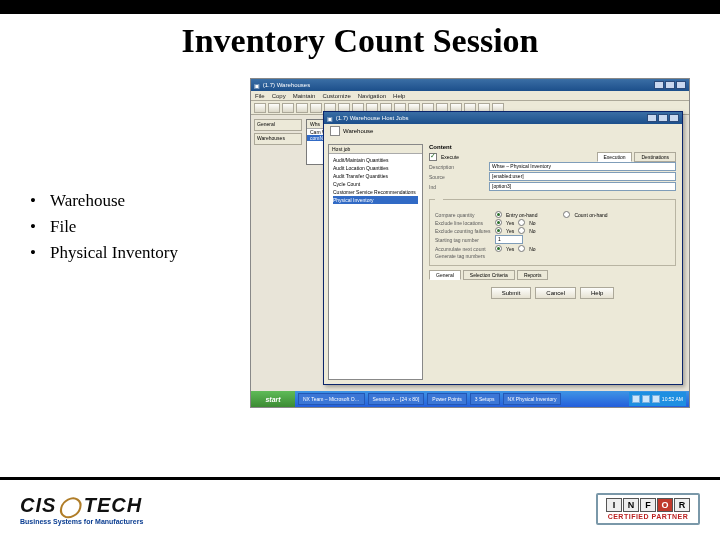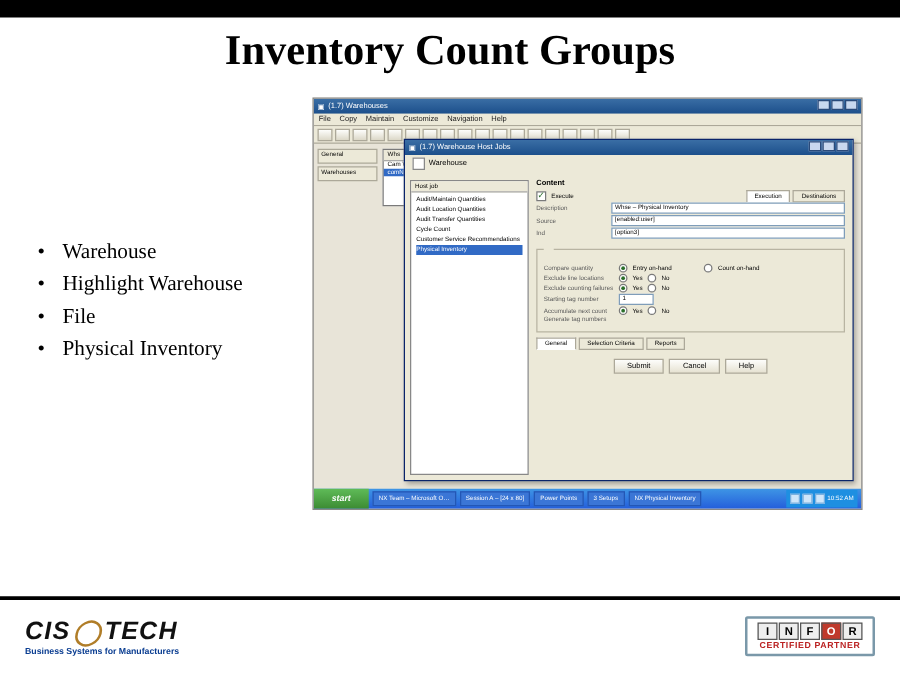--- a/index.html
+++ b/index.html
@@ -71,27 +71,26 @@
   .infor .brand span.red { background: #c0392b; color: #fff; }
   .infor .cp { font-size: 7px; font-weight: bold; color: #b22; margin-top: 1px; letter-spacing: .5px; }
   .inner-head { position:absolute; top:14px; left:6px; font-size:6px; display:flex; align-items:center; gap:3px; }
   .inner-head .icon { width:10px; height:10px; background:#fff; border:1px solid #888; }
 </style>
 </head>
 <body>
 
 <div class="slide">
   <div class="topbar"></div>
-  <h1 class="title">Inventory Count Groups</h1>
+  <h1 class="title">Inventory Count Session</h1>
 
   <div class="content">
     <div class="bullets">
       <ul>
         <li>Warehouse</li>
-        <li>Highlight Warehouse</li>
         <li>File</li>
         <li>Physical Inventory</li>
       </ul>
     </div>
 
     <div class="screenshot">
       <div class="win-outer">
         <div class="titlebar">
           <span>▣</span>
           <span class="ttext">(1.7) Warehouses</span>

